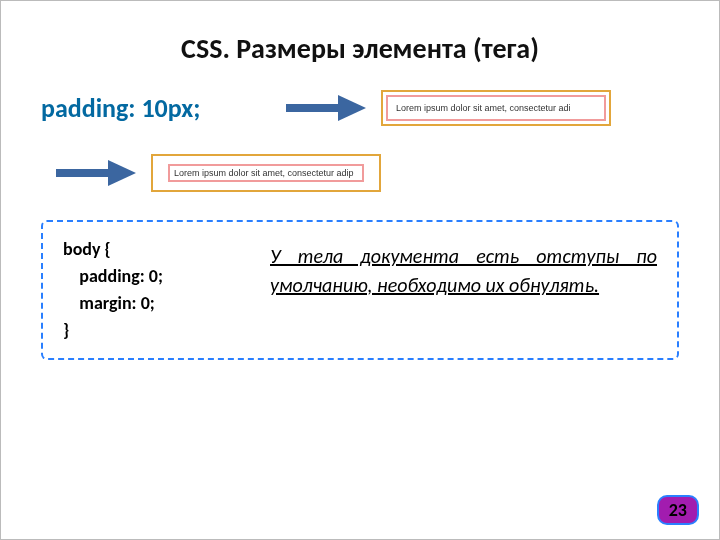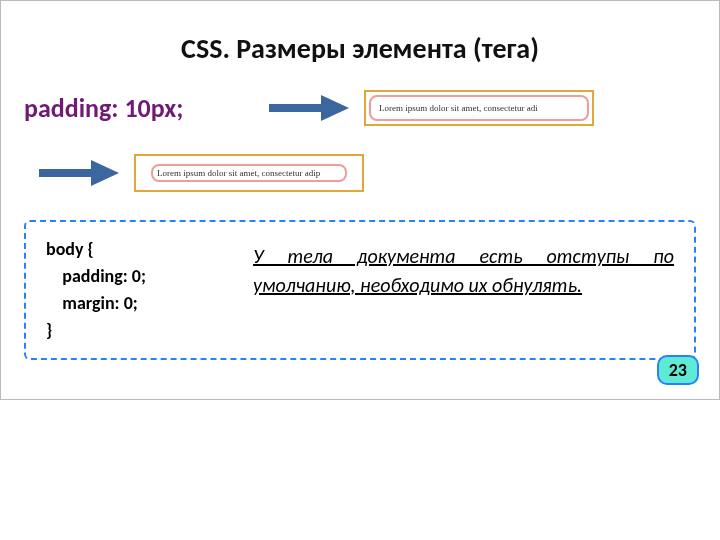--- a/index.html
+++ b/index.html
@@ -7,62 +7,61 @@
     margin: 0;
     padding: 0;
     width: 720px;
     height: 540px;
     background: #fff;
     font-family: "Calibri", "Arial", sans-serif;
     position: relative;
   }
   .slide {
     width: 720px;
-    height: 400px;
+    height: 540px;
     border: 1px solid #bbb;
     position: relative;
-    padding: 20px 23px;
+    padding: 20px 40px;
   }
   .title {
     text-align: center;
     font-weight: 700;
     font-size: 28px;
     margin: 10px 0 24px 0;
     color: #111;
   }
   .row {
     display: flex;
     align-items: center;
     margin-bottom: 28px;
   }
   .prop {
     font-weight: 700;
     font-size: 26px;
     width: 230px;
-    color: #701a75;
+    color: #0369a1;
   }
   .arrow {
     width: 90px;
     display: flex;
     align-items: center;
     justify-content: center;
     margin: 0 10px;
   }
   .demo {
     width: 230px;
     border: 2px solid #e2a63b;
     background: #fff;
   }
   .demo-inner {
-    font-family: Liberation Serif, serif;
+    font-family: Liberation Sans, sans-serif;
     font-size: 9px;
     color: #333;
     white-space: nowrap;
     overflow: hidden;
-    border-radius: 8px;
   }
   .demo.padding-demo .line {
     border: 2px solid #f19b9b;
     padding: 6px 8px;
     margin: 3px;
   }
   .demo.margin-demo .line {
     border: 2px solid #f19b9b;
     padding: 2px 4px;
     margin: 8px 15px;
@@ -93,21 +92,21 @@
   }
   .pagenum {
     position: absolute;
     bottom: 14px;
     right: 20px;
     border: 2px solid #2a7fff;
     border-radius: 10px;
     padding: 2px 10px;
     font-weight: 700;
     font-size: 18px;
-    background: #5eead4;
+    background: #a21caf;
   }
   svg.arrow-svg { display: block; }
 </style>
 </head>
 <body>
 
 <div class="slide">
 
   <div class="title">CSS. Размеры элемента (тега)</div>
 

